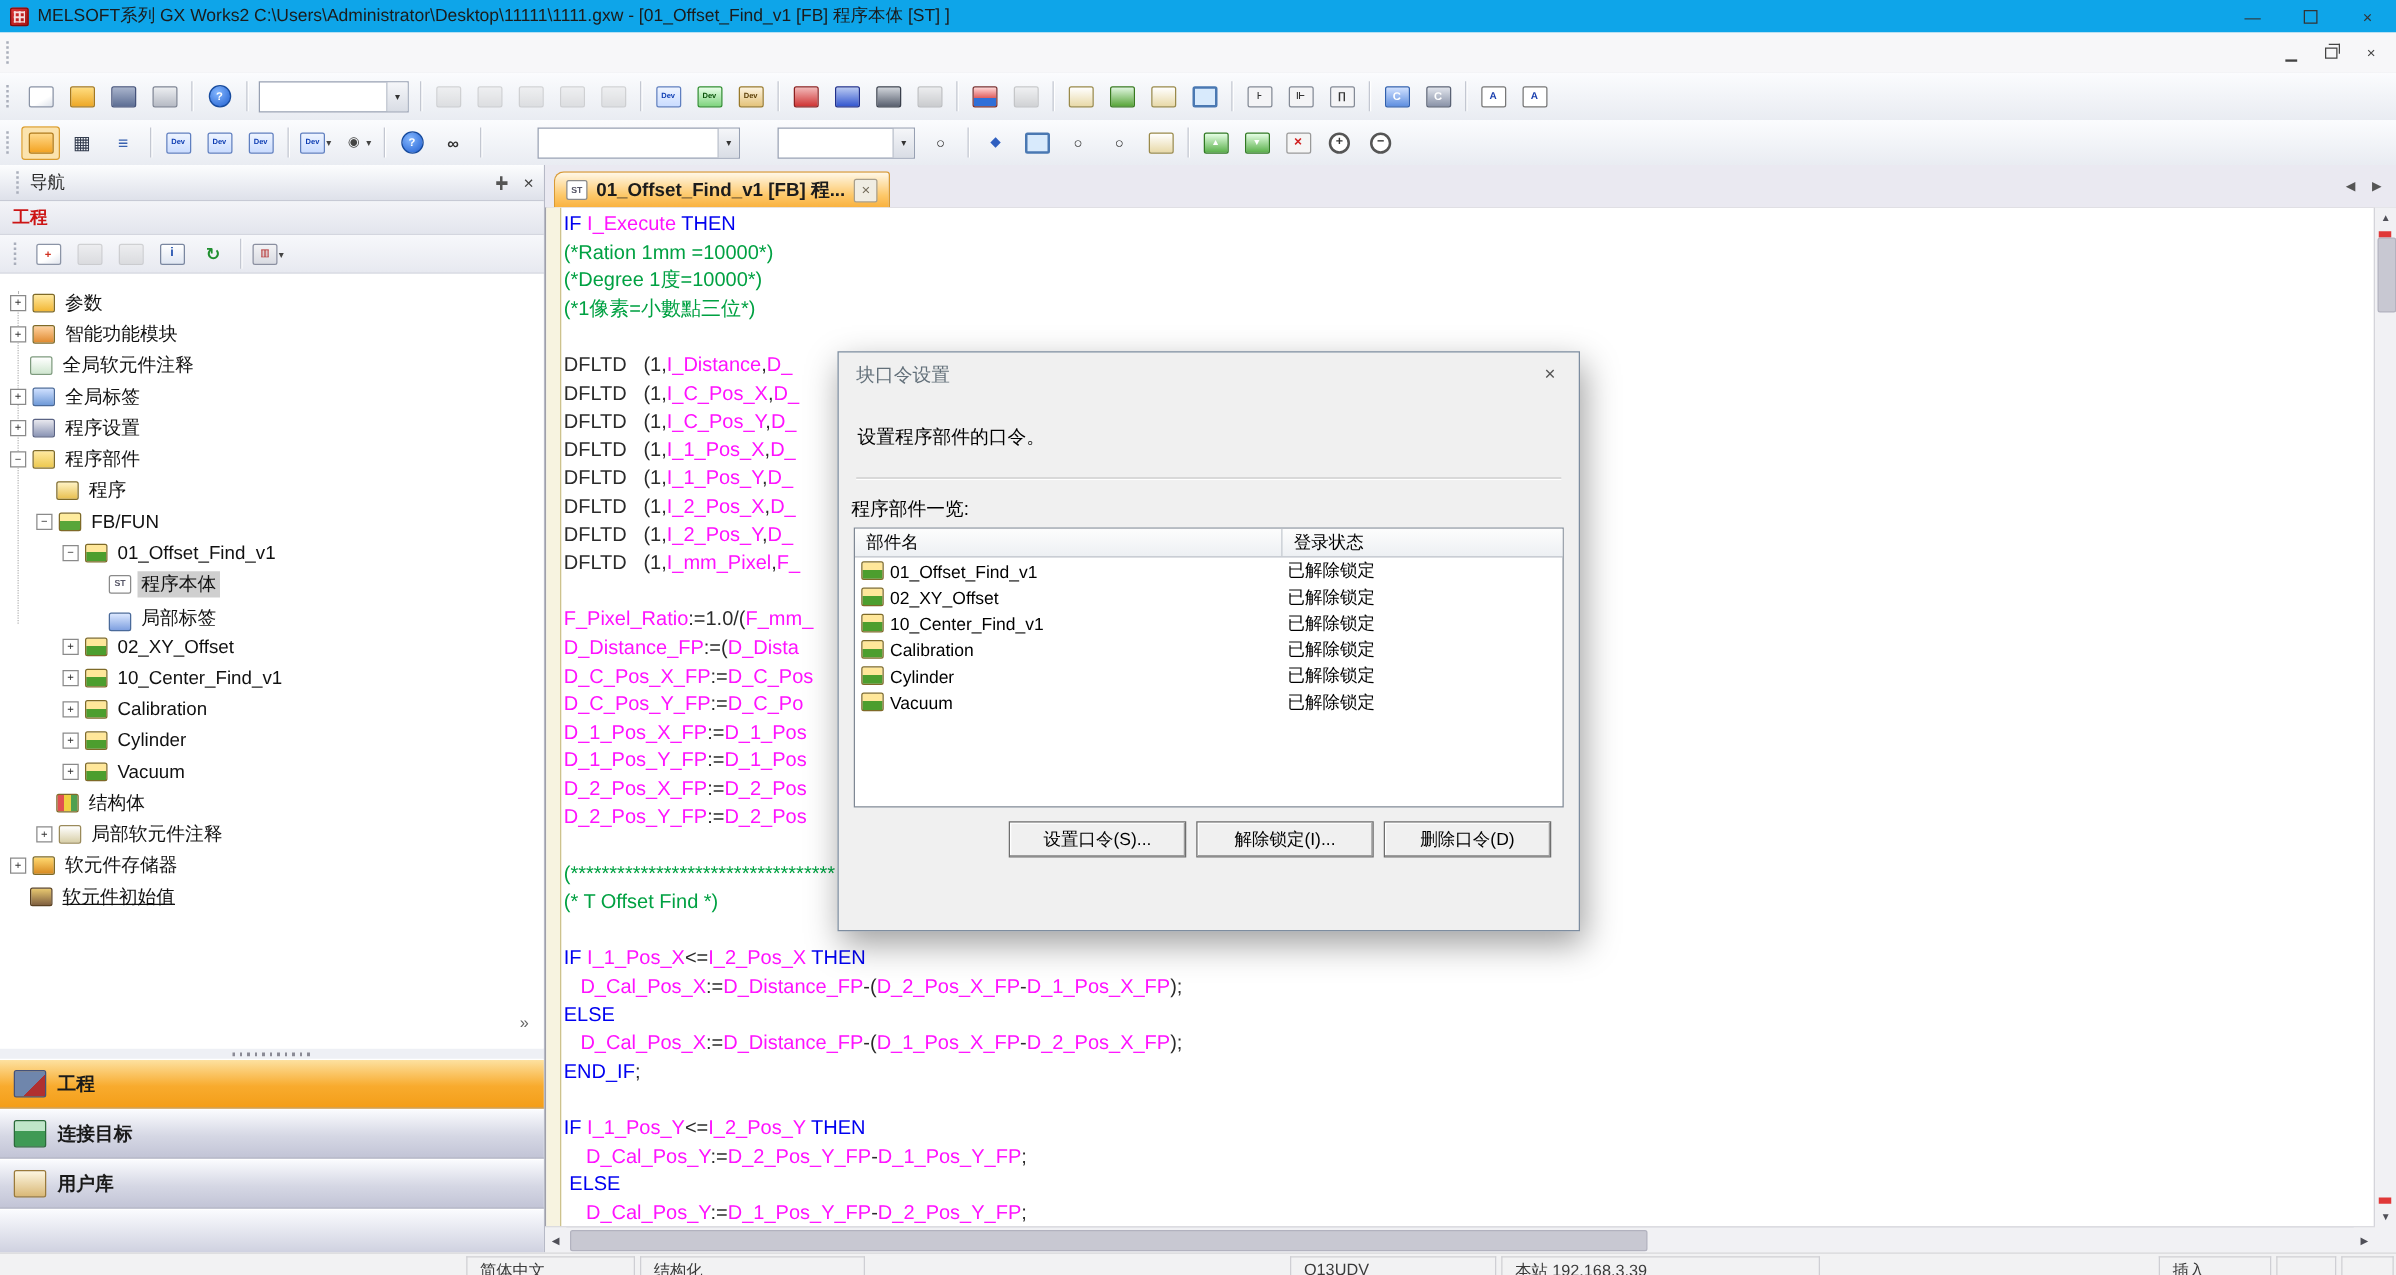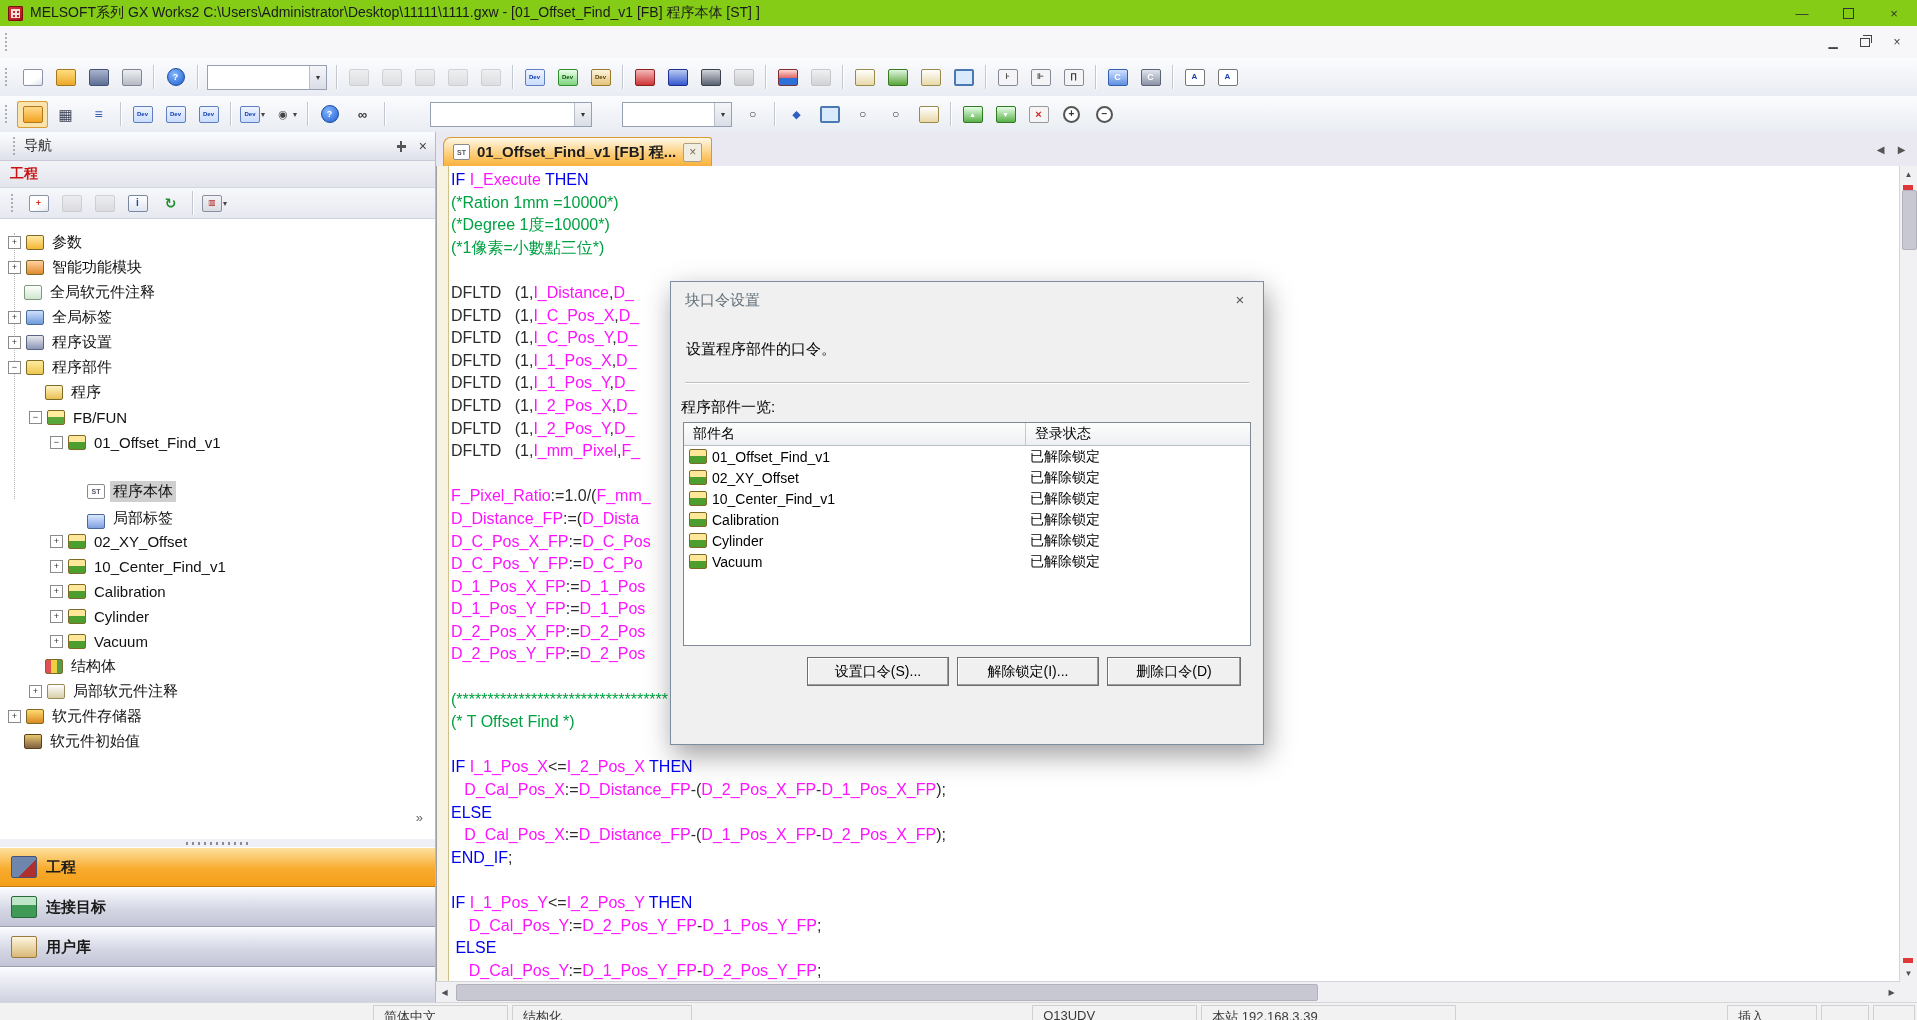--- a/index.html
+++ b/index.html
@@ -1,19 +1,19 @@
 <!DOCTYPE html>
 <html><head>
 <meta charset="utf-8">
 <style>
   html,body{margin:0;padding:0;width:1917px;height:1020px;overflow:hidden;
     font-family:"Liberation Sans","DejaVu Sans",sans-serif;background:#f0f0f0;
     -webkit-font-smoothing:antialiased;}
   
-  #titlebar{position:absolute;left:0;top:0;width:1917px;height:26px;background:#84cc16;
+  #titlebar{position:absolute;left:0;top:0;width:1917px;height:26px;background:#0ea5e9;
     display:flex;align-items:center;border-bottom:1px solid #ececec;}
   #app-icon{width:15px;height:15px;margin:0 7px 0 8px;background:linear-gradient(135deg,#e03535,#a31212);
     border-radius:2px;box-shadow:inset 0 0 0 1px #7d0d0d;position:relative}
   #app-icon::after{content:"";position:absolute;left:3px;top:3px;width:9px;height:9px;
     background:linear-gradient(90deg,#fff 2px,transparent 2px) 0 0/4px 100%,
                linear-gradient(#fff 2px,transparent 2px) 0 0/100% 4px;opacity:.85}
   #win-title{font-size:14px;color:#1b1b1b;white-space:nowrap}
   #win-btns{margin-left:auto;display:flex;height:26px}
   .wbtn{width:46px;height:26px;display:flex;align-items:center;justify-content:center;color:#333;font-size:13px}
   .wbtn .sq{width:9px;height:9px;border:1px solid #333}
@@ -476,21 +476,21 @@
         <div class="trow" style="padding-left: 29px;">
           <span class="texp">−</span>
           <span class="ni ni-fbfun"></span>
           <span class="tlabel">FB/FUN</span>
         </div>
         <div class="trow" style="padding-left: 50px;">
           <span class="texp">−</span>
           <span class="ni ni-fbdir"></span>
           <span class="tlabel">01_Offset_Find_v1</span>
         </div>
-        <div class="trow sel" style="padding-left: 71px; margin-top: 24px;">
+        <div class="trow sel" style="padding-left: 71px;">
           <span class="tspace"></span>
           <span class="ni ni-st">ST</span>
           <span class="tlabel">程序本体</span>
         </div>
         <div class="trow" style="padding-left: 71px; align-items: flex-end;">
           <span class="tspace"></span>
           <span class="ni ni-llabel"></span>
           <span class="tlabel">局部标签</span>
         </div>
         <div class="trow" style="padding-left: 50px;">
@@ -526,21 +526,21 @@
         <div class="trow" style="padding-left: 29px;">
           <span class="texp">+</span>
           <span class="ni ni-lcomment"></span>
           <span class="tlabel">局部软元件注释</span>
         </div>
         <div class="trow" style="padding-left: 8px;">
           <span class="texp">+</span>
           <span class="ni ni-dmem"></span>
           <span class="tlabel">软元件存储器</span>
         </div>
-        <div class="trow" style="padding-left: 8px;">
+        <div class="trow" style="padding-left: 8px; text-decoration: underline;">
           <span class="tspace"></span>
           <span class="ni ni-dinit"></span>
           <span class="tlabel">软元件初始值</span>
         </div>
       </div>
     <span id="tree-ovf">»</span>
   </div>
   <div id="nav-sep">
       <span class="dots"></span>
     </div>

